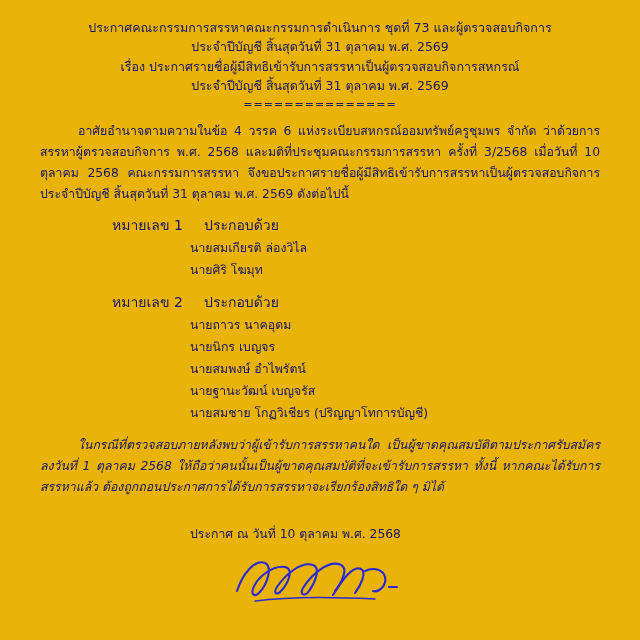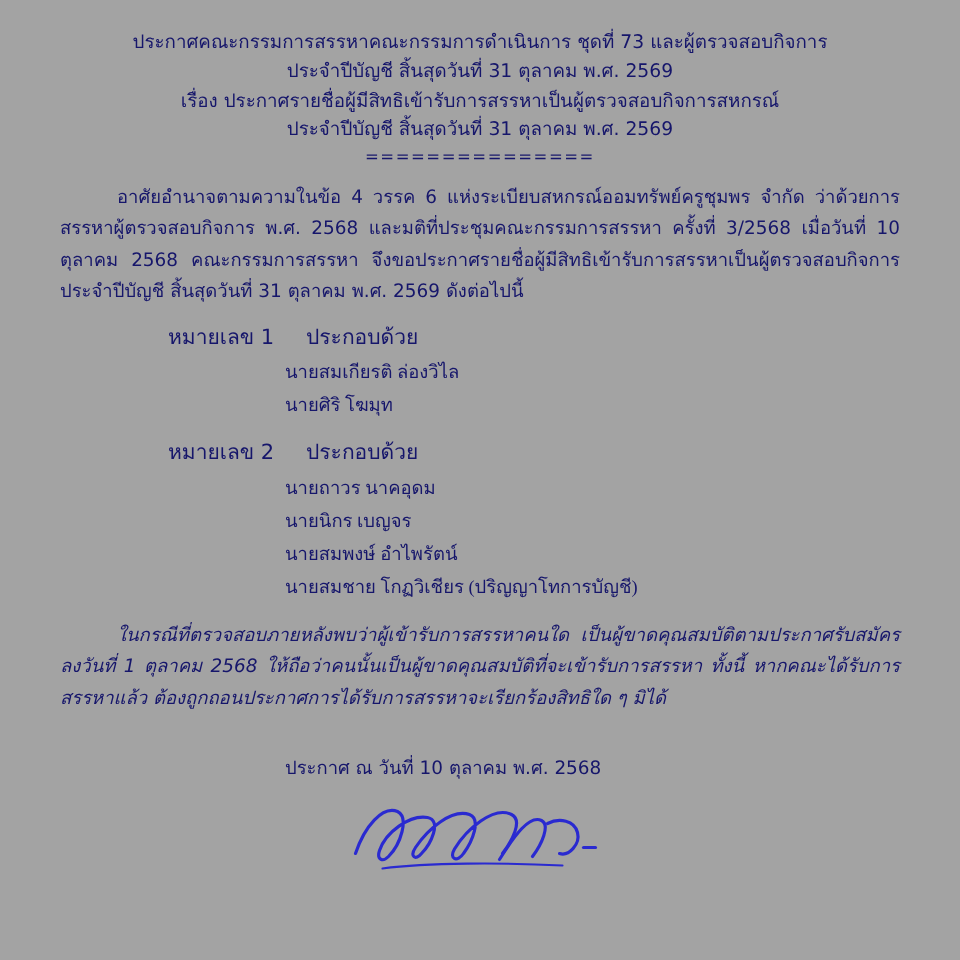--- a/index.html
+++ b/index.html
@@ -13,21 +13,21 @@
     font-family: "DejaVu Sans", "Liberation Sans", sans-serif;
     color: #1b1b6b;
     overflow: hidden;
   }
   .page {
     position: relative;
     width: 640px;
     height: 640px;
     box-sizing: border-box;
     padding: 18px 40px 0 40px;
-    background: #a3a3a3;
+    background: #eab308;
   }
   .header {
     text-align: center;
     line-height: 1.55;
     font-size: 12.5px;
     color: #16166b;
   }
   .header div {
     white-space: nowrap;
   }
@@ -76,21 +76,20 @@
     margin: 0;
     padding: 0;
     list-style: none;
   }
   .names li {
     font-size: 12.3px;
     line-height: 1.78;
     padding-left: 150px;
     color: #16166b;
     white-space: nowrap;
-    font-family: Liberation Serif, serif;
   }
   .closing {
     margin-top: 10px;
     font-style: italic;
   }
   .date-line {
     margin-top: 26px;
     padding-left: 150px;
     font-size: 12.3px;
     color: #16166b;
@@ -140,20 +139,21 @@
 
     <div class="group">
       <div class="group-head">
         <span class="label">หมายเลข 2</span>
         <span class="sub">ประกอบด้วย</span>
       </div>
       <ul class="names">
         <li>นายถาวร  นาคอุดม</li>
         <li>นายนิกร  เบญจร</li>
         <li>นายสมพงษ์  อำไพรัตน์</li>
+        <li>นายฐานะวัฒน์  เบญจรัส</li>
         <li>นายสมชาย  โกฏวิเชียร  (ปริญญาโทการบัญชี)</li>
       </ul>
     </div>
 
     <p class="para closing"><span class="indent"></span><span>ในกรณีที่ตรวจสอบภายหลังพบว่าผู้เข้ารับการสรรหาคนใด เป็นผู้ขาดคุณสมบัติตามประกาศรับสมัคร ลงวันที่ 1 ตุลาคม 2568 ให้ถือว่าคนนั้นเป็นผู้ขาดคุณสมบัติที่จะเข้ารับการสรรหา ทั้งนี้ หากคณะได้รับการสรรหาแล้ว ต้องถูกถอนประกาศการได้รับการสรรหาจะเรียกร้องสิทธิใด ๆ มิได้</span></p>
 
     <div class="date-line">ประกาศ ณ วันที่ 10 ตุลาคม พ.ศ. 2568</div>
 
     <div class="signature-area">
       <svg class="signature" viewBox="0 0 190 56">

